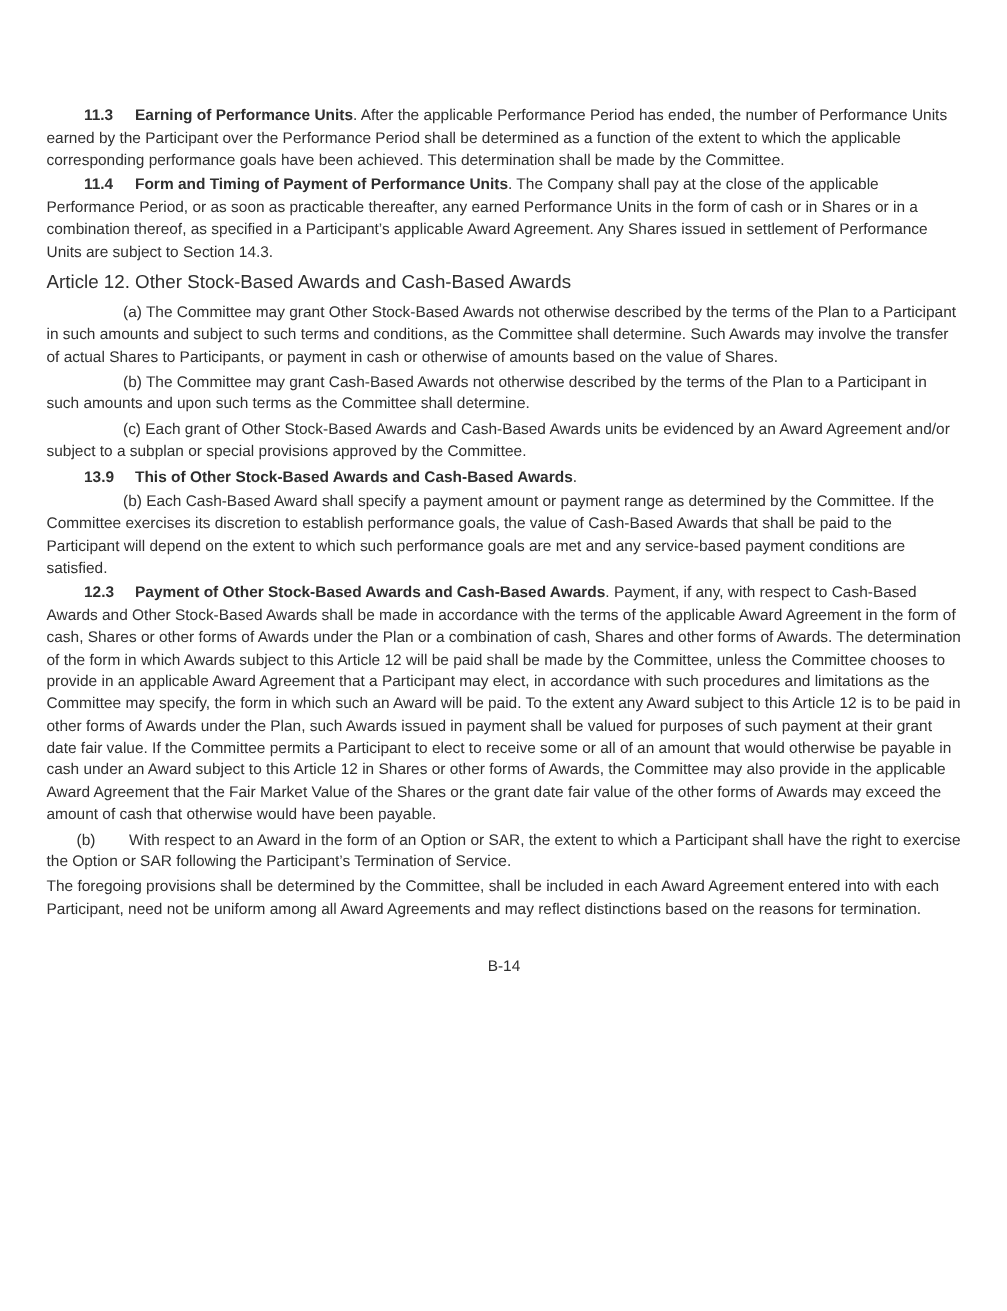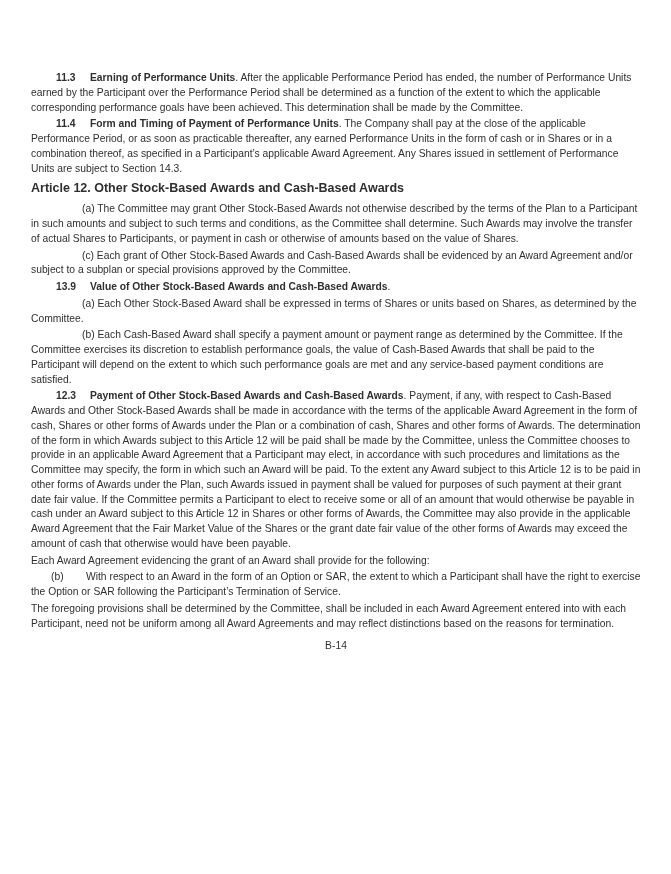--- a/index.html
+++ b/index.html
@@ -29,53 +29,52 @@
   }
   .lbl {
     display: inline-block;
     width: 35px;
     text-indent: 0;
   }
   .b { font-weight: bold; }
   h2.article {
     font-size: 12.5px;
     line-height: 17px;
-    font-weight: bold;
+    font-weight: normal;
     margin: 4px 0 5px 0;
     color: #2f2f2f;
   }
   .pagenum {
-    margin-top: 8px;
+    margin-top: 23px;
     text-align: center;
   }
 </style>
 </head>
 <body>
 
 <div class="page">
 
   <p class="sec"><span class="num">11.3</span><span class="b">Earning of Performance Units</span><span>. After the applicable Performance Period has ended, the number of Performance Units earned by the Participant over the Performance Period shall be determined as a function of the extent to which the applicable corresponding performance goals have been achieved. This determination shall be made by the Committee.</span></p>
 
   <p class="sec"><span class="num">11.4</span><span class="b">Form and Timing of Payment of Performance Units</span><span>. The Company shall pay at the close of the applicable Performance Period, or as soon as practicable thereafter, any earned Performance Units in the form of cash or in Shares or in a combination thereof, as specified in a Participant’s applicable Award Agreement. Any Shares issued in settlement of Performance Units are subject to Section 14.3.</span></p>
 
   <h2 class="article">Article 12. Other Stock-Based Awards and Cash-Based Awards</h2>
 
 
   <p class="sub">(a) The Committee may grant Other Stock-Based Awards not otherwise described by the terms of the Plan to a Participant in such amounts and subject to such terms and conditions, as the Committee shall determine. Such Awards may involve the transfer of actual Shares to Participants, or payment in cash or otherwise of amounts based on the value of Shares.</p>
-  <p class="sub">(c) Each grant of Other Stock-Based Awards and Cash-Based Awards shall be evidenced by an Award Agreement and/or subject to a subplan or special provisions approved by the Committee.</p>
+  <p class="sub">(b) The Committee may grant Cash-Based Awards not otherwise described by the terms of the Plan to a Participant in such amounts and upon such terms as the Committee shall determine.</p>
+  <p class="sub">(c) Each grant of Other Stock-Based Awards and Cash-Based Awards units be evidenced by an Award Agreement and/or subject to a subplan or special provisions approved by the Committee.</p>
 
-  <p class="sec"><span class="num">13.9</span><span class="b">Value of Other Stock-Based Awards and Cash-Based Awards</span><span>.</span></p>
+  <p class="sec"><span class="num">13.9</span><span class="b">This of Other Stock-Based Awards and Cash-Based Awards</span><span>.</span></p>
 
-  <p class="sub">(a) Each Other Stock-Based Award shall be expressed in terms of Shares or units based on Shares, as determined by the Committee.</p>
   <p class="sub">(b) Each Cash-Based Award shall specify a payment amount or payment range as determined by the Committee. If the Committee exercises its discretion to establish performance goals, the value of Cash-Based Awards that shall be paid to the Participant will depend on the extent to which such performance goals are met and any service-based payment conditions are satisfied.</p>
 
   <p class="sec"><span class="num">12.3</span><span class="b">Payment of Other Stock-Based Awards and Cash-Based Awards</span><span>. Payment, if any, with respect to Cash-Based Awards and Other Stock-Based Awards shall be made in accordance with the terms of the applicable Award Agreement in the form of cash, Shares or other forms of Awards under the Plan or a combination of cash, Shares and other forms of Awards. The determination of the form in which Awards subject to this Article 12 will be paid shall be made by the Committee, unless the Committee chooses to provide in an applicable Award Agreement that a Participant may elect, in accordance with such procedures and limitations as the Committee may specify, the form in which such an Award will be paid. To the extent any Award subject to this Article 12 is to be paid in other forms of Awards under the Plan, such Awards issued in payment shall be valued for purposes of such payment at their grant date fair value. If the Committee permits a Participant to elect to receive some or all of an amount that would otherwise be payable in cash under an Award subject to this Article 12 in Shares or other forms of Awards, the Committee may also provide in the applicable Award Agreement that the Fair Market Value of the Shares or the grant date fair value of the other forms of Awards may exceed the amount of cash that otherwise would have been payable.</span></p>
 
 
-  <p class="flush">Each Award Agreement evidencing the grant of an Award shall provide for the following:</p>
 
 
   <p class="itm"><span class="lbl">(b)</span><span>With respect to an Award in the form of an Option or SAR, the extent to which a Participant shall have the right to exercise the Option or SAR following the Participant’s Termination of Service.</span></p>
 
   <p class="flush">The foregoing provisions shall be determined by the Committee, shall be included in each Award Agreement entered into with each Participant, need not be uniform among all Award Agreements and may reflect distinctions based on the reasons for termination.</p>
 
   <div class="pagenum">B-14</div>
 
 </div>
 

